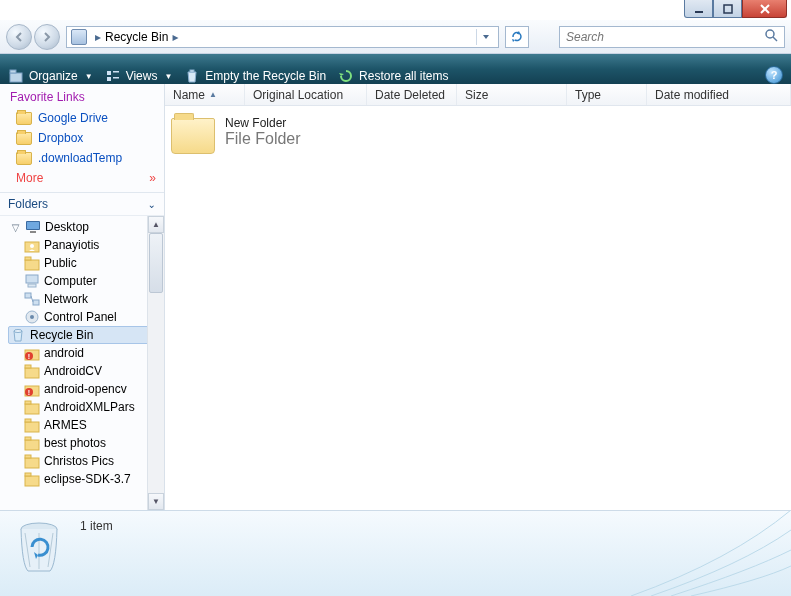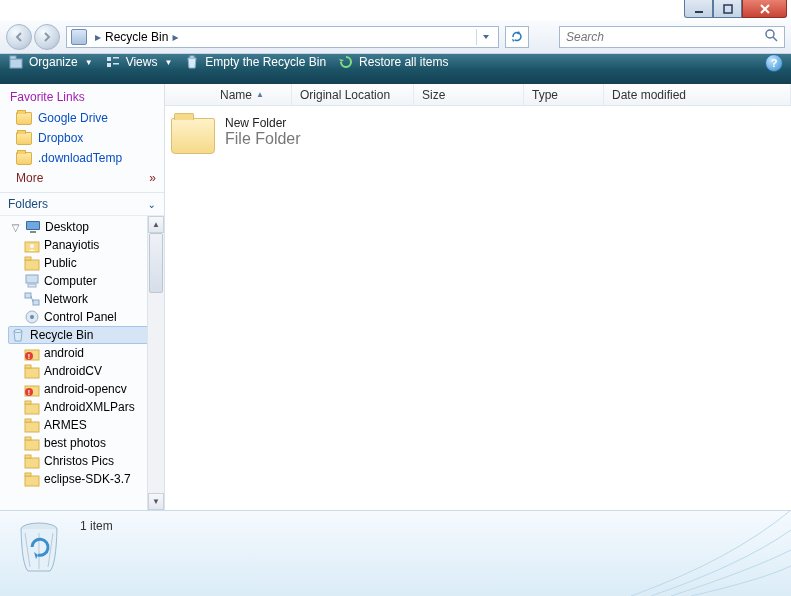--- a/index.html
+++ b/index.html
@@ -21,52 +21,52 @@
 .addr-icon { width:16px; height:16px; background: linear-gradient(#d9e7f7,#a8c2e0); border:1px solid #6f8cb0; border-radius:2px; display:inline-block; margin-right:4px; }
 .addr-chev { color:#4a6a90; padding:0 4px; }
 .addr-drop { position:absolute; right:0; top:0; bottom:0; width:18px; display:flex; align-items:center; justify-content:center; border-left:1px solid #ccd8e6; }
 .addr-wrap { position:relative; flex:1; display:flex; align-items:center; }
 .refresh-btn { width:24px; height:22px; border:1px solid #a4b8cf; background:#fff; display:flex; align-items:center; justify-content:center; color:#2a6ab0; }
 .search-box { width: 226px; height:22px; border:1px solid #a4b8cf; background:#fff; display:flex; align-items:center; padding:0 6px; color:#777; font-style:italic;margin-left:24px; }
 .search-box input { border:none; outline:none; flex:1; font-size:12px; font-style:italic; color:#555; }
 .search-mag { color:#5a7aa0; }
 
 
-.toolbar { position:absolute; top:54px; left:0; right:0; height:30px; background: linear-gradient(#3e7a8f,#1d5468 50%,#134052); display:flex; align-items:flex-start; padding:0 8px; gap:12px; color:#fff; }
+.toolbar { position:absolute; top:54px; left:0; right:0; height:30px; background: linear-gradient(#3e7a8f,#1d5468 50%,#134052); display:flex; align-items:flex-end; padding:0 8px; gap:12px; color:#fff; }
 .tb-item { display:flex; align-items:center; gap:5px; cursor:default; font-size:12px; }
 .tb-icon { width:16px; height:16px; display:inline-flex; align-items:center; justify-content:center; }
 .tb-drop { font-size:8px; margin-left:2px; }
 .tb-help { margin-left:auto; width:18px; height:18px; border-radius:50%; background:radial-gradient(circle at 35% 30%, #bfe4ff, #3a8fd0); color:#fff; display:flex; align-items:center; justify-content:center; font-weight:bold; font-size:11px; border:1px solid #2a6a9a;}
 
 
 .main { position:absolute; top:84px; left:0; right:0; bottom:86px; display:flex; }
 .sidebar { width:165px; border-right:1px solid #d9e1ea; display:flex; flex-direction:column; background:#fbfcfe; }
 .fav-section { padding:6px 8px 4px 10px; }
 .fav-header { font-size:12px; color:#a21caf; margin-bottom:4px; }
 .fav-link { display:flex; align-items:center; gap:6px; padding:3px 0 3px 6px; color:#0a50c0; cursor:default; }
-.fav-link.more { color:#7f1d1d; padding-left:6px;justify-content:space-between; }
+.fav-link.more { color:#ef4444; padding-left:6px;justify-content:space-between; }
 .folder-icon { width:16px; height:13px; background:linear-gradient(#ffe9a8,#f7cf6a); border:1px solid #d9b34a; border-radius:1px 1px 2px 2px; position:relative; display:inline-block; }
 .folder-icon::before { content:""; position:absolute; top:-3px; left:0; width:7px; height:3px; background:#f7cf6a; border:1px solid #d9b34a; border-bottom:none; border-radius:1px 1px 0 0; }
 .folders-hdr { border-top:1px solid #e0e7ef; padding:4px 8px; font-size:12px; color:#1a4a80; display:flex; align-items:center; justify-content:space-between; cursor:default;}
 .tree { flex:1; overflow:hidden; position:relative; border-top:1px solid #e8edf3; }
 .tree-inner { padding:2px 0 2px 8px; }
 .tree-item { display:flex; align-items:center; gap:4px; padding:1px 2px; font-size:12px; cursor:default; white-space:nowrap; }
 .tree-item.selected { background:#d6e5f5; border:1px solid #a7c5e8; border-radius:2px; padding:0 1px; }
 .tree-item .exp { width:11px; text-align:center; color:#6a7a8a; font-size:10px; }
 .tree-icon { width:16px; height:16px; display:inline-flex; align-items:center; justify-content:center; }
 .indent { padding-left:16px; }
 .scrollbar-v { position:absolute; right:0; top:0; bottom:0; width:17px; background:#f0f2f5; border-left:1px solid #dde3ea; }
 .scroll-btn { height:17px; background:linear-gradient(#f6f8fb,#e3e8ef); border:1px solid #c9d2dc; display:flex; align-items:center; justify-content:center; font-size:8px; color:#556;}
 .scroll-thumb { position:absolute; left:1px; right:1px; top:17px; height:60px; background:linear-gradient(#eef2f7,#d6dee8); border:1px solid #bcc7d4; border-radius:2px; }
 
 
 .content { flex:1; display:flex; flex-direction:column; }
 .col-headers { height:22px; border-bottom:1px solid #e0e6ee; display:flex; background:linear-gradient(#fdfdfe,#f1f4f8); font-size:12px; color:#333; }
 .col { padding:3px 8px; border-right:1px solid #e6ebf1; display:flex; align-items:center; gap:4px; }
-.col.name { width:80px;margin-left:47px; }
+.col.name { width:80px; }
 .col.origloc { width:122px; }
 .col.deleted { width:90px; }
 .col.size { width:110px; }
 .col.type { width:80px; }
 .col.modified { flex:1; }
 .sort-arrow { font-size:8px; color:#5a7aa0; }
 .file-area { flex:1; padding:10px 6px; }
 .file-item { display:flex; gap:10px; align-items:flex-start; }
 .big-folder { width:44px; height:36px; background:linear-gradient(#fff2c9,#f6da8a); border:1px solid #dcbf6e; border-radius:2px 2px 4px 4px; position:relative; margin-top:2px;}
 .big-folder::before { content:""; position:absolute; top:-6px; left:2px; width:18px; height:6px; background:#f6da8a; border:1px solid #dcbf6e; border-bottom:none; border-radius:2px 2px 0 0;}
@@ -364,20 +364,21 @@
     </div>
   </div>
 
   <div class="content">
     <div class="col-headers">
       <div class="col name">
           <span>Name</span>
           <span class="sort-arrow">▲</span>
         </div>
       <div class="col origloc">Original Location</div>
+      <div class="col deleted">Date Deleted</div>
       <div class="col size">Size</div>
       <div class="col type">Type</div>
       <div class="col modified">Date modified</div>
     </div>
     <div class="file-area">
       <div class="file-item">
         <div class="big-folder"></div>
         <div class="file-label">
           <div class="fname">New Folder</div>
           <div class="ftype">File Folder</div>

